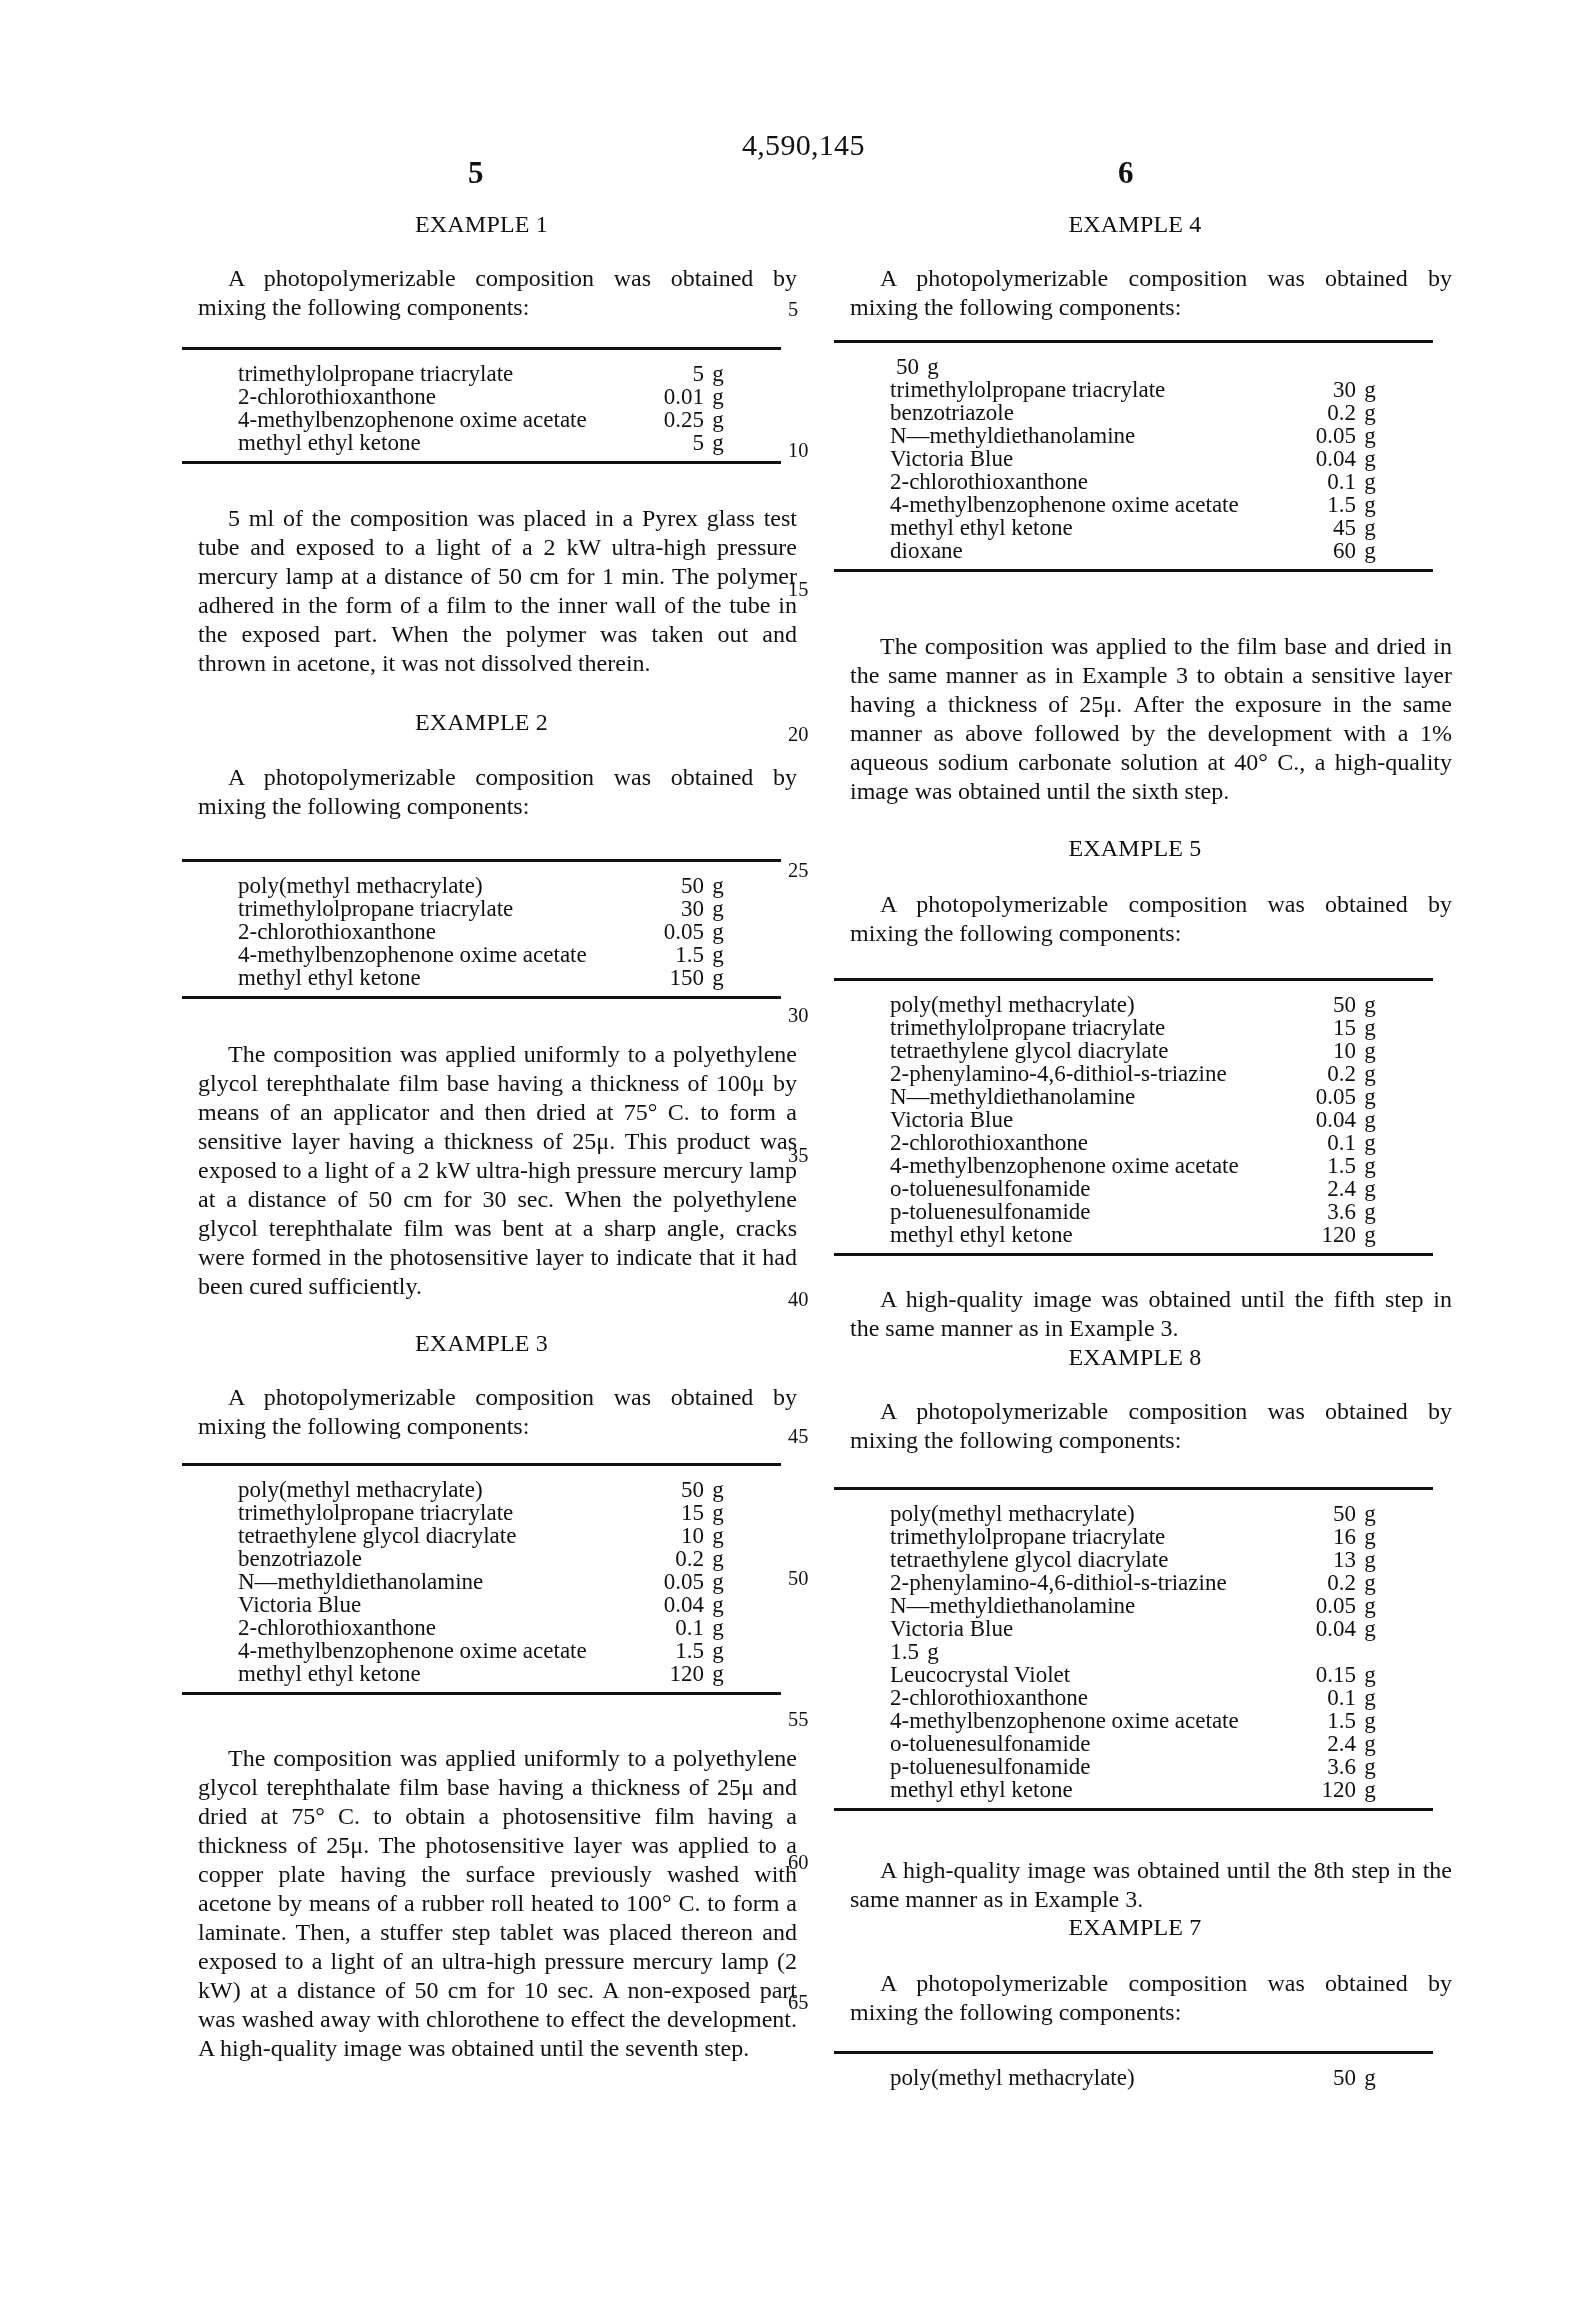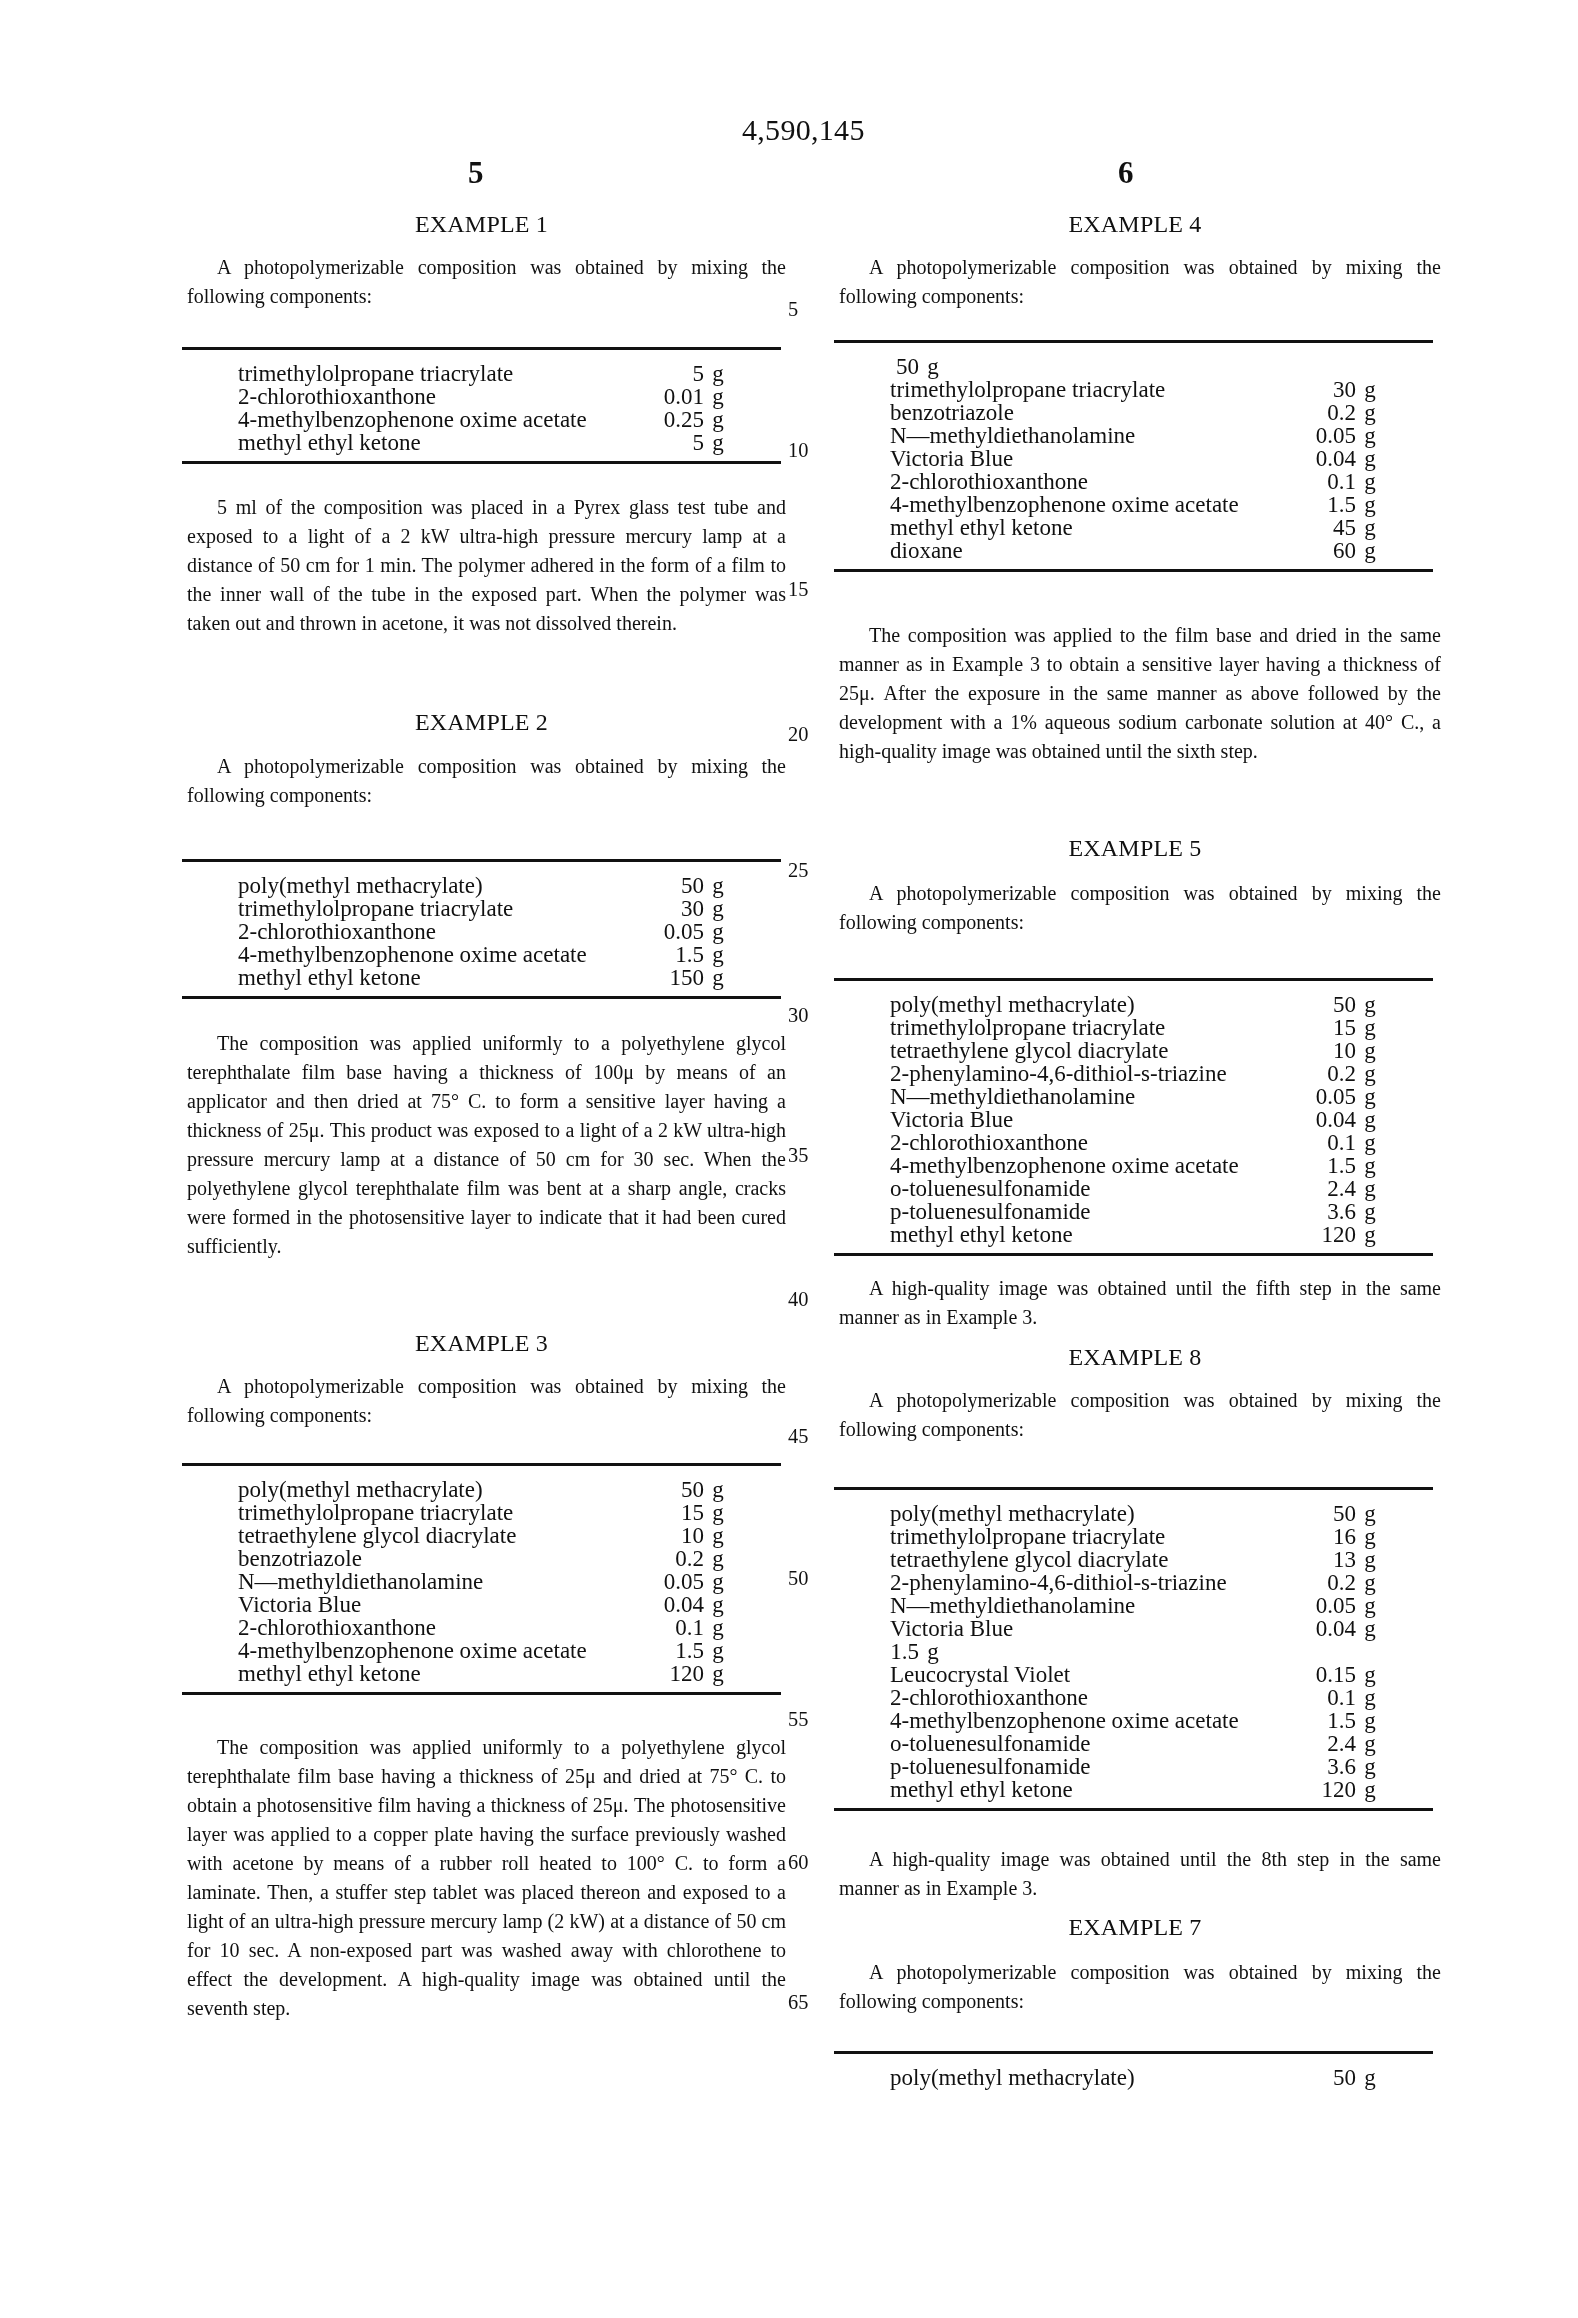--- a/index.html
+++ b/index.html
@@ -1,27 +1,27 @@
 <!DOCTYPE html>
 <html style="font-size:11px"><head>
 <meta charset="utf-8">
 <style>
   html, body { margin: 0; padding: 0; background: #ffffff; }
   body { width: 1578px; height: 2319px; position: relative; overflow: hidden;
          font-family: "Liberation Serif", "DejaVu Serif", serif; color: #111; }
   .abs { position: absolute; }
-  .patent-no { left: 742px; top: 113px; font-size: 30px; letter-spacing: 0.3px; }
+  .patent-no { left: 742px; top: 128px; font-size: 30px; letter-spacing: 0.3px; }
   .colnum { font-size: 31px; font-weight: bold; }
   .colnum.left { left: 468px; top: 155px; }
   .colnum.right { left: 1118px; top: 155px; }
   .col { position: absolute; width: 599px; }
   .col.left { left: 182px; }
   .col.right { left: 834px; width: 602px; }
   .heading { text-align: center; font-size: 24px; letter-spacing: 0.2px; }
-  .para { font-size: 20px; line-height: 29px; text-align: justify; text-indent: 30px; margin: 5px; }
+  .para { font-size: 24px; line-height: 29px; text-align: justify; text-indent: 30px; margin: 16px; }
   .comp { position: absolute; width: 599px; border-top: 3.4px solid #111; border-bottom: 3.4px solid #111; padding: 12.2px 0 6.8px 0; }
   .comp-row { display: flex; font-size: 23px; line-height: 23px; }
   .comp-name { padding-left: 56px; flex: 0 0 381px; }
   .comp-amt { flex: 0 0 85px; text-align: right; }
   .comp-unit { padding-left: 8.2px; }
   .lineno { position: absolute; font-size: 20.4px; left: 788px; }
 </style>
 </head>
 <body>
 

